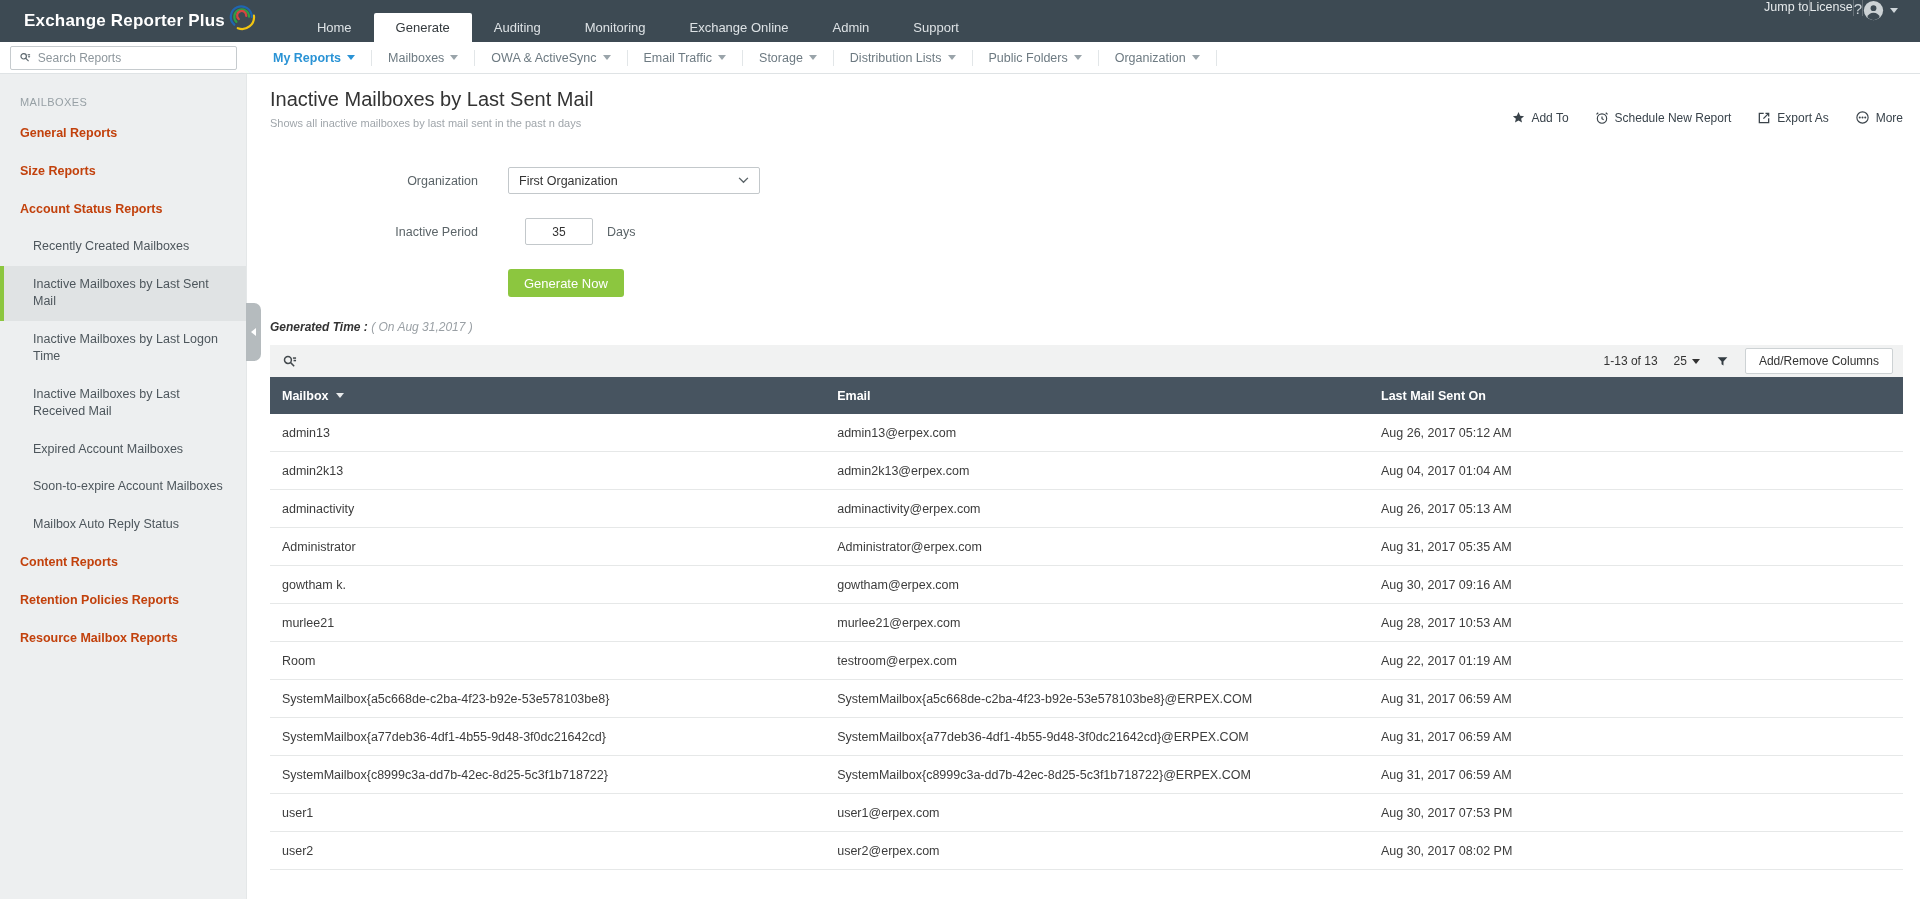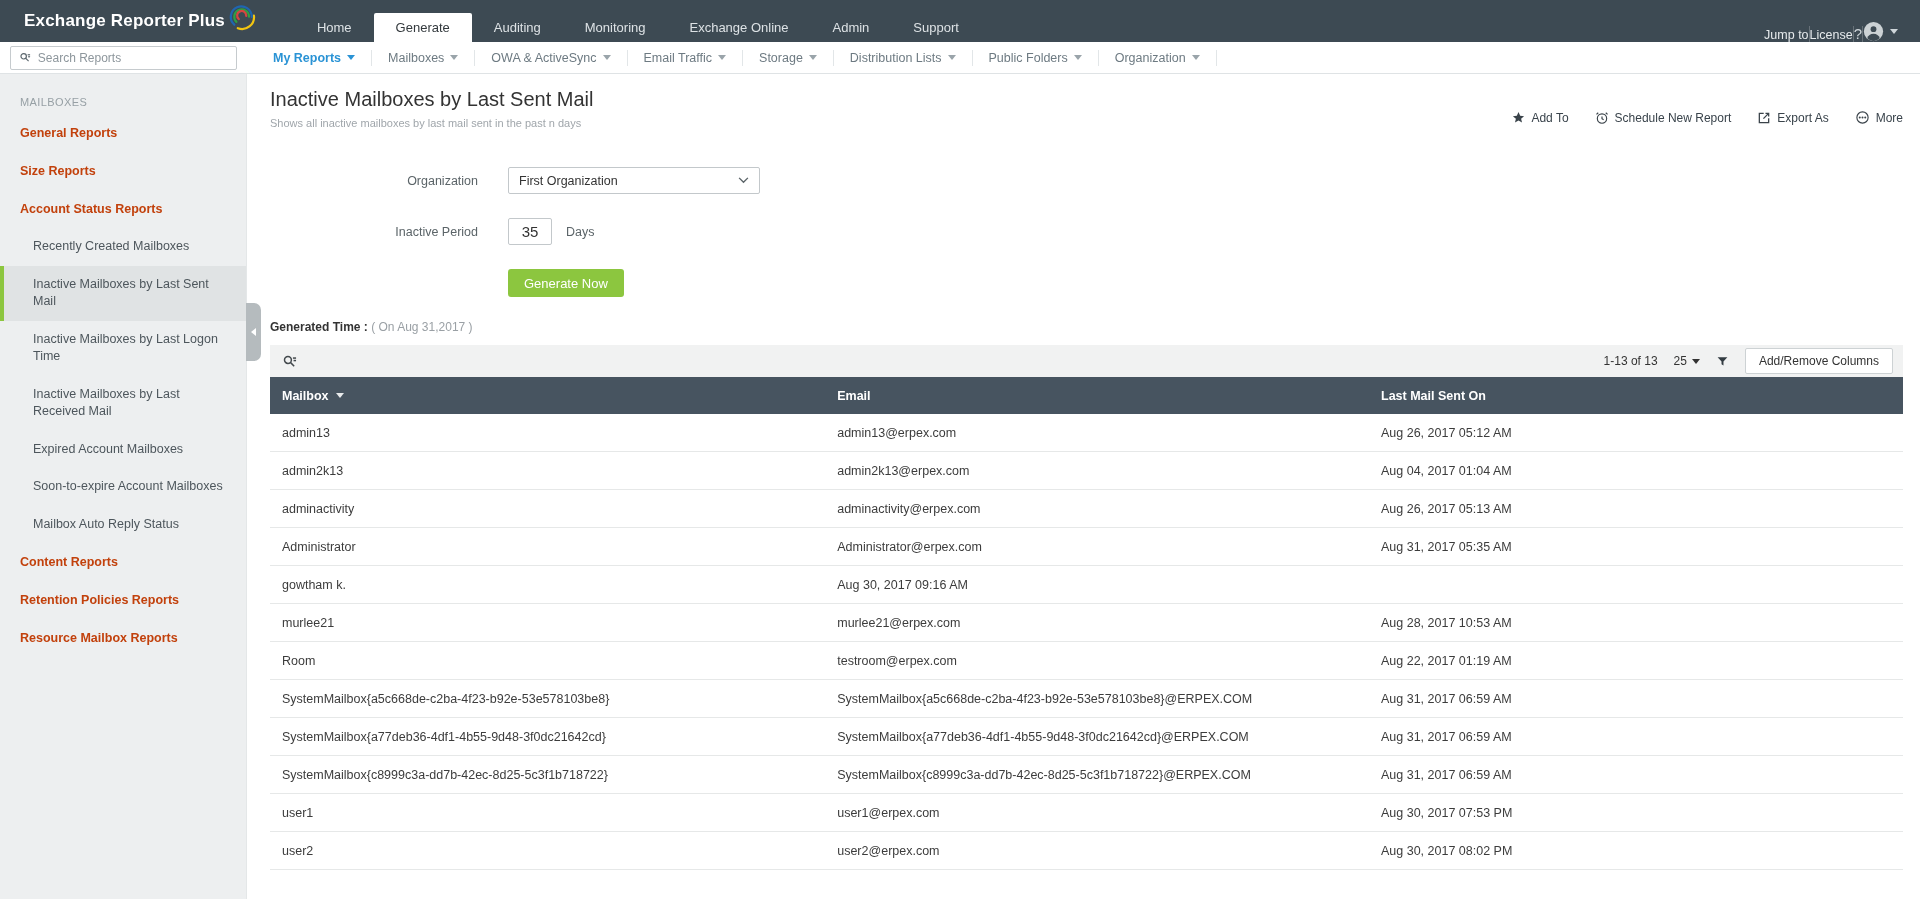--- a/index.html
+++ b/index.html
@@ -8,21 +8,21 @@
   .page { position:relative; width:1920px; height:899px; display:flex; flex-direction:column; }
 
   
   .topbar { height:42px; background:#3d4a53; display:flex; align-items:stretch; flex-shrink:0; }
   .logo { display:flex; align-items:center; padding-left:24px; cursor:pointer; }
   .logo-text { color:#fff; font-size:17px; font-weight:700; letter-spacing:.2px; white-space:nowrap; }
   .logo-swoosh { margin-left:2px; margin-top:-8px; }
   .tabs { display:flex; align-items:flex-end; margin-left:38px; height:42px; }
   .tab { height:29px; line-height:29px; padding:0 22px; color:#dde2e5; font-size:13px; cursor:pointer; white-space:nowrap; }
   .tab.active { background:#fff; color:#33393d; border-radius:2px 2px 0 0; font-weight:400; }
-  .topbar-right { margin-left:auto; display:flex; align-items:flex-end; padding-right:22px; }
+  .topbar-right { margin-left:auto; display:flex; align-items:flex-start; padding-right:22px; }
   .topbar-right .tlink { color:#e6eaec; font-size:12.5px; cursor:pointer; white-space:nowrap; }
   .topbar-right .help { font-size:15px; color:#cfd6da; }
   .tsep { width:1px; height:16px; background:rgba(255,255,255,.22); }
   .usermenu { display:flex; align-items:center; gap:6px; cursor:pointer; }
   .caret-w { width:0; height:0; border-left:4px solid transparent; border-right:4px solid transparent; border-top:5px solid #cfd6da; }
 
   
   .subbar { height:32px; background:#fff; border-bottom:1px solid #dfe3e5; display:flex; align-items:center; flex-shrink:0; }
   .search-pane { width:247px; flex-shrink:0; padding:0 10px; }
   .searchbox { height:24px; border:1px solid #c6cbce; border-radius:2px; background:#fff; display:flex; align-items:center; padding:0 8px; gap:7px; }
@@ -50,26 +50,26 @@
   .page-title { font-size:20px; font-weight:400; color:#333; }
   .page-subtitle { font-size:11px; color:#a0a6ab; margin-top:6px; }
   .actions { display:flex; gap:26px; margin-top:18px; align-items:center; }
   .action { display:flex; align-items:center; gap:6px; font-size:12px; color:#39434b; cursor:pointer; white-space:nowrap; }
 
   
   .form { margin-top:38px; }
   .form-row { display:flex; align-items:center; margin-bottom:24px; }
   .form-label { width:208px; text-align:right; margin-right:30px; font-size:12.5px; color:#5b6468; }
   .selectbox { width:252px; height:27px; border:1px solid #c3c8cb; border-radius:2px; background:#fff; display:flex; align-items:center; justify-content:space-between; padding:0 10px; font-size:12.5px; color:#333; cursor:pointer; }
-  .numinput { width:44px; height:27px; border:1px solid #c3c8cb; border-radius:2px; text-align:center; font-size:15px; color:#333; outline:none; font-family:"Liberation Sans", sans-serif; }
+  .numinput { width:68px; height:27px; border:1px solid #c3c8cb; border-radius:2px; text-align:center; font-size:12px; color:#333; outline:none; font-family:"Liberation Sans", sans-serif;margin-left:17px; }
   .days { margin-left:14px; font-size:12.5px; color:#5b6468; }
   .btn-generate { margin-left:238px; background:#8cc63f; color:#fff; border:none; border-radius:3px; height:28px; padding:0 16px; font-size:13px; cursor:pointer; font-family:"Liberation Sans", sans-serif; }
 
   
-  .gen-time { margin-top:23px; font-size:12px; }
+  .gen-time { margin-top:23px; font-size:12px;font-style:italic; }
   .gen-label { font-weight:700; color:#333; }
   .gen-value { color:#9aa0a5; }
 
   
   .table-wrap { margin-top:11px; }
   .t-toolbar { height:32px; background:#f1f2f2; display:flex; align-items:center; padding:0 10px 0 12px; }
   .t-toolbar-right { margin-left:auto; display:flex; align-items:center; gap:16px; }
   .t-count { font-size:12px; color:#333; }
   .t-pagesize { display:flex; align-items:center; gap:5px; font-size:12px; color:#333; cursor:pointer; }
   .caret-d { width:0; height:0; border-left:4px solid transparent; border-right:4px solid transparent; border-top:5px solid #333; }
@@ -310,20 +310,21 @@
               <div class="tcell c2">adminactivity@erpex.com</div>
               <div class="tcell c3">Aug 26, 2017 05:13 AM</div>
             </div>
             <div class="trow">
               <div class="tcell c1">Administrator</div>
               <div class="tcell c2">Administrator@erpex.com</div>
               <div class="tcell c3">Aug 31, 2017 05:35 AM</div>
             </div>
             <div class="trow">
               <div class="tcell c1">gowtham k.</div>
+              <div class="tcell c2">gowtham@erpex.com</div>
               <div class="tcell c3">Aug 30, 2017 09:16 AM</div>
             </div>
             <div class="trow">
               <div class="tcell c1">murlee21</div>
               <div class="tcell c2">murlee21@erpex.com</div>
               <div class="tcell c3">Aug 28, 2017 10:53 AM</div>
             </div>
             <div class="trow">
               <div class="tcell c1">Room</div>
               <div class="tcell c2">testroom@erpex.com</div>

